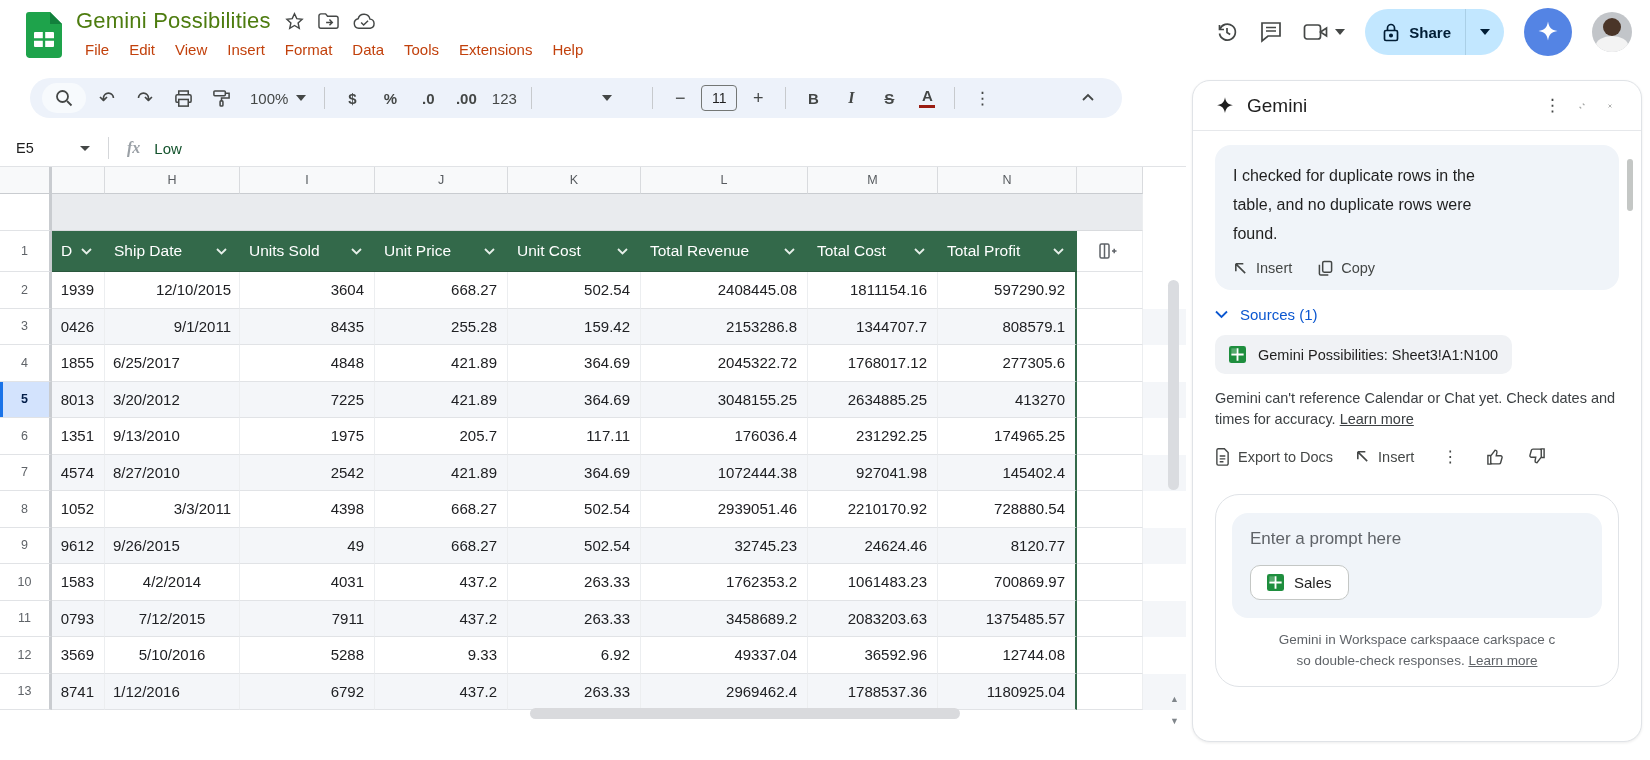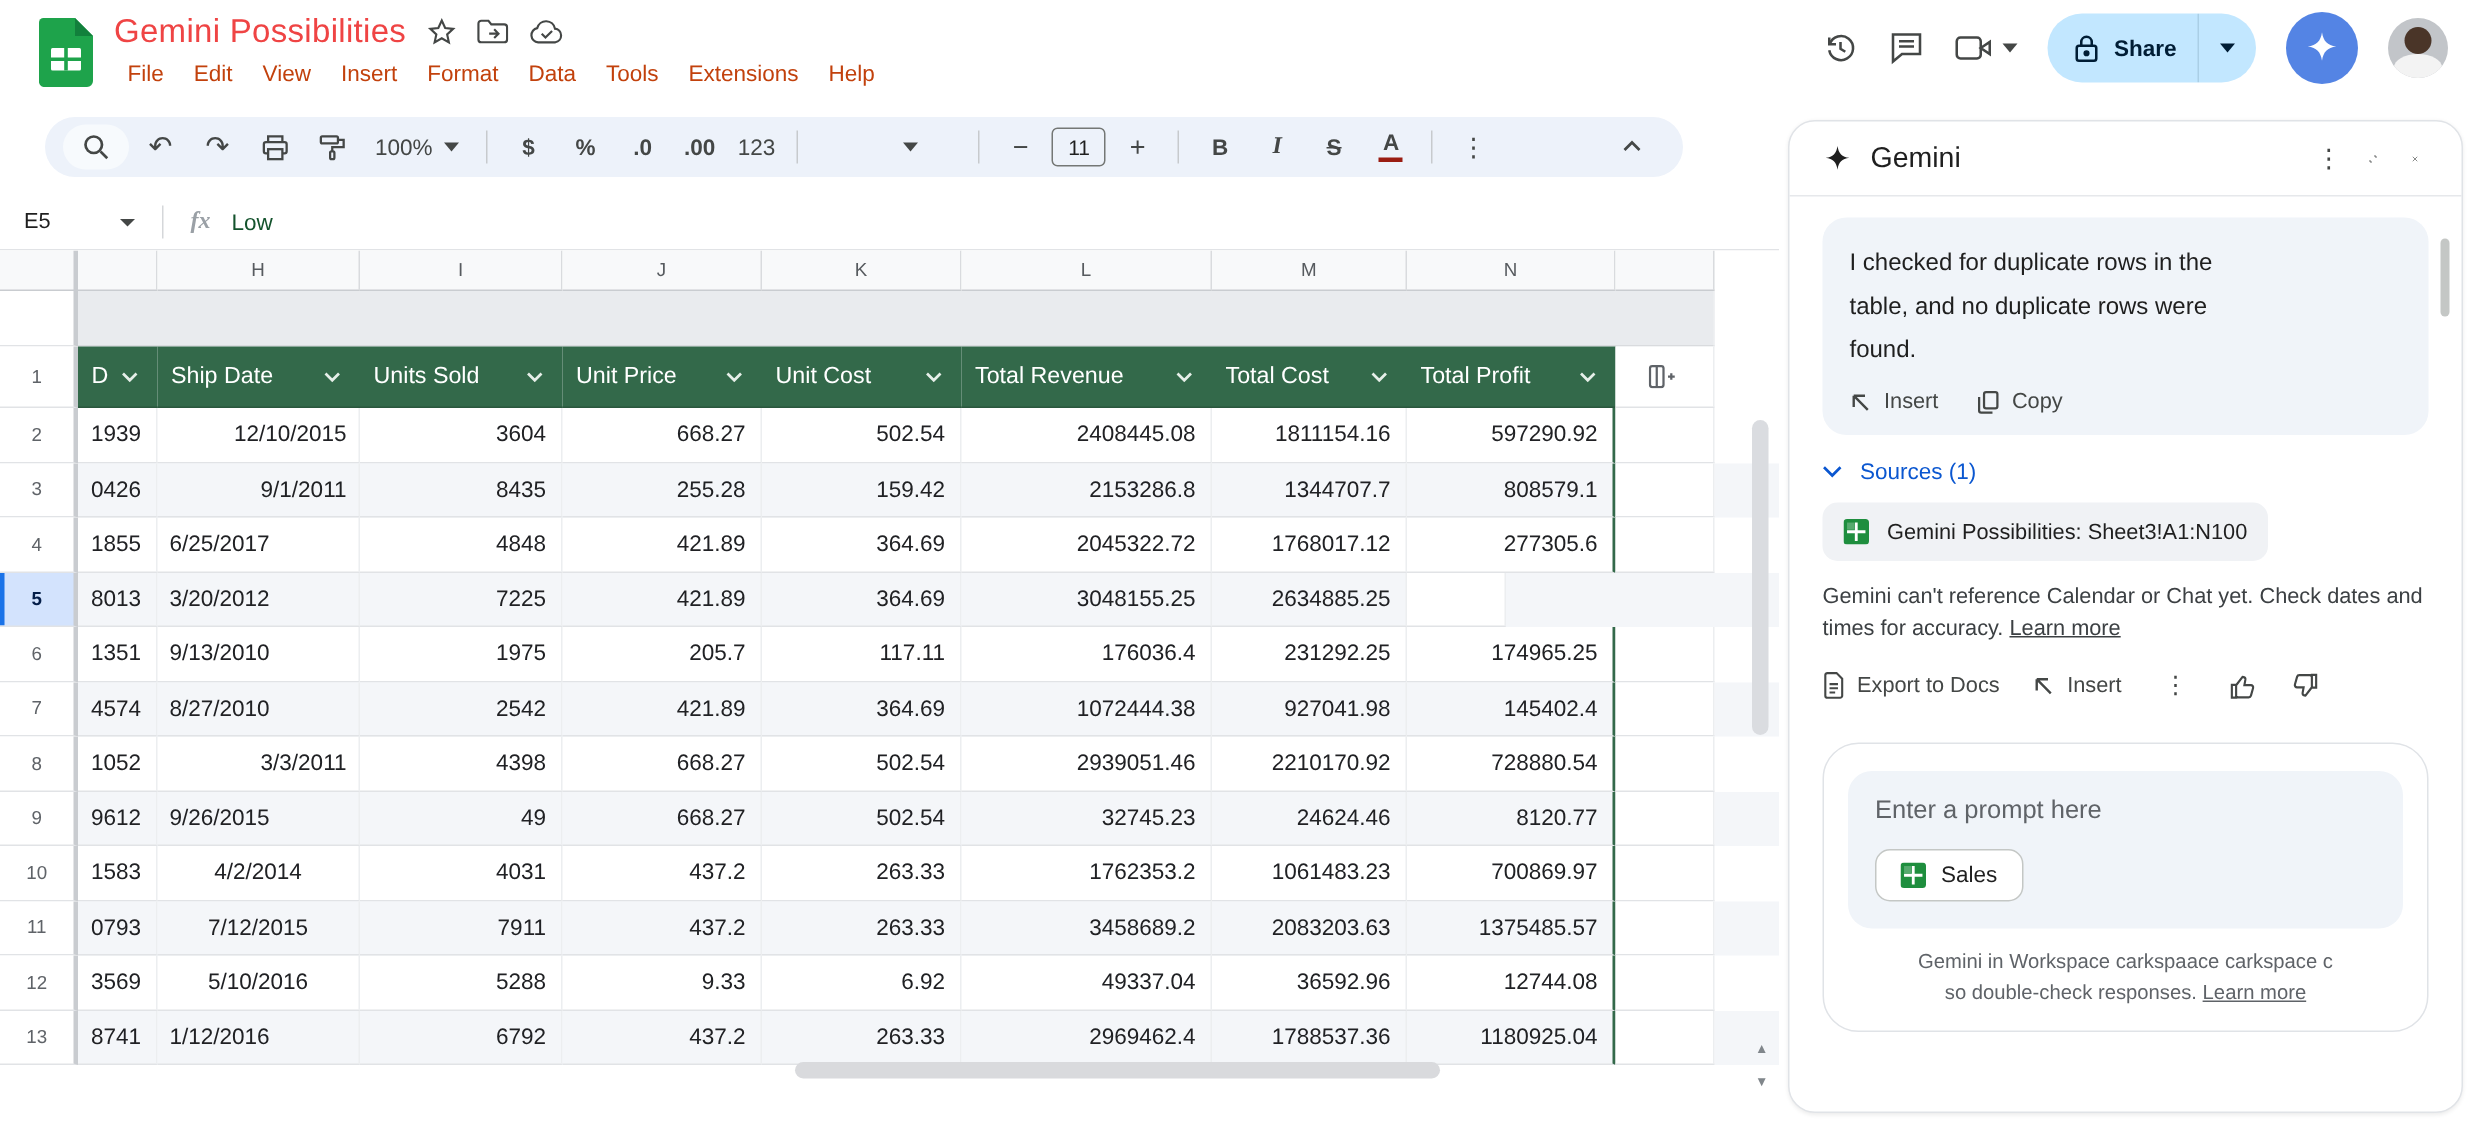--- a/index.html
+++ b/index.html
@@ -13,21 +13,21 @@
   html,body{width:1650px;height:760px;overflow:hidden;background:#fff;
     font-family:"Liberation Sans", sans-serif; color:var(--ink);}
   svg{display:block;}
   .caret{width:0;height:0;border-left:5px solid transparent;border-right:5px solid transparent;border-top:6px solid #444746;display:inline-block;}
 
   
   #topbar{position:absolute;left:0;top:0;width:1650px;height:72px;background:#fff;}
   #logo{position:absolute;left:26px;top:12px;width:36px;height:46px;}
   #title-block{position:absolute;left:76px;top:6px;}
   #title-row{display:flex;align-items:center;gap:14px;height:30px;}
-  #doc-title{font-size:22px;color:#ef4444;letter-spacing:.2px;}
+  #doc-title{font-size:22px;color:#4d7c0f;letter-spacing:.2px;}
   .title-ic{color:#444746;}
   #menu-row{display:flex;gap:2px;margin-top:2px;}
   .menu-item{font-size:15px;color:#c2410c;padding:3px 9px;border-radius:8px;cursor:pointer;}
   #top-right{position:absolute;right:18px;top:8px;display:flex;align-items:center;gap:20px;height:48px;}
   .tr-ic{color:#444746;display:flex;align-items:center;gap:6px;}
   #share-btn{display:flex;align-items:center;height:46px;background:var(--share-bg);border-radius:24px;overflow:hidden;}
   #share-main{display:flex;align-items:center;gap:10px;padding:0 14px 0 18px;height:100%;}
   #share-label{font-size:15px;font-weight:700;color:var(--share-ink);}
   #share-sep{width:1px;height:46px;background:rgba(0,29,53,.12);}
   #share-caret{padding:0 14px;display:flex;align-items:center;height:100%;}
@@ -372,20 +372,21 @@
     </div>
     <div class="g-row" style="height: 36.5px; background: var(--band);">
       <div class="gut sel" style="height: 100%;">5</div>
       <div class="cell num" style="width: 53px; background: inherit;">8013</div>
       <div class="cell d-left" style="width: 135px; background: inherit;">3/20/2012</div>
       <div class="cell num" style="width: 135px; background: inherit;">7225</div>
       <div class="cell num" style="width: 133px; background: inherit;">421.89</div>
       <div class="cell num" style="width: 133px; background: inherit;">364.69</div>
       <div class="cell num" style="width: 167px; background: inherit;">3048155.25</div>
       <div class="cell num" style="width: 130px; background: inherit;">2634885.25</div>
+      <div class="cell num edge" style="width: 139px; background: inherit;">413270</div>
       <div class="cell " style="width: 66px; background: rgb(255, 255, 255);"></div>
     </div>
     <div class="g-row" style="height: 36.5px;">
       <div class="gut" style="height: 100%;">6</div>
       <div class="cell num" style="width: 53px; background: inherit;">1351</div>
       <div class="cell d-left" style="width: 135px; background: inherit;">9/13/2010</div>
       <div class="cell num" style="width: 135px; background: inherit;">1975</div>
       <div class="cell num" style="width: 133px; background: inherit;">205.7</div>
       <div class="cell num" style="width: 133px; background: inherit;">117.11</div>
       <div class="cell num" style="width: 167px; background: inherit;">176036.4</div>

